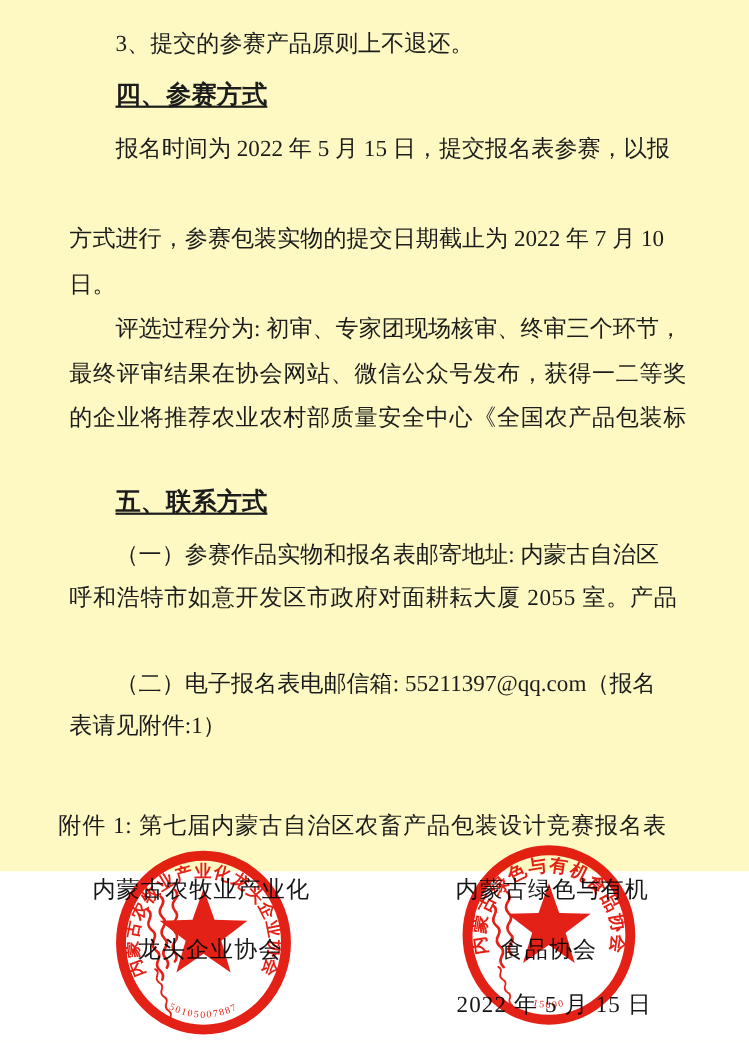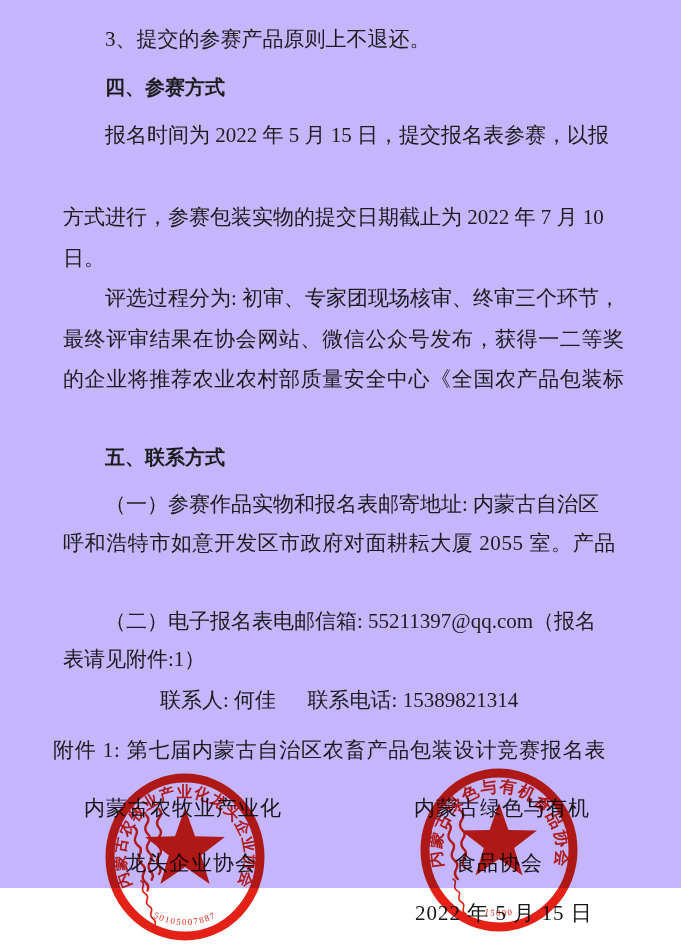--- a/index.html
+++ b/index.html
@@ -1,27 +1,27 @@
 <!DOCTYPE html>
 <html><head>
 <meta charset="utf-8">
 <style>
   html,body{margin:0;padding:0;}
   body{
     width:681px;height:948px;background:#ffffff;
     font-family:"Liberation Serif","DejaVu Serif",serif;
     color:#1c1c1c;overflow:hidden;position:relative;
   }
-  .page{position:absolute;left:0;top:0;width:681px;height:888px;background:#c4b5fd;}
+  .page{position:absolute;left:0;top:0;width:681px;height:792px;background:#fef9c3;}
   .line{
     position:absolute;left:63px;width:558px;
     font-size:21px;line-height:28px;white-space:pre;color:#1c1c1c;
   }
   .indent{text-indent:42px;}
-  .bold{font-weight:700;font-size:20px;}
+  .bold{font-weight:700;font-size:23px;text-decoration:underline;}
   .sp{letter-spacing:.6px;}
   .sig{
     position:absolute;font-size:21px;line-height:26px;white-space:pre;
     color:#161616;letter-spacing:1px;z-index:2;
   }
   .seal{
     position:absolute;z-index:3;mix-blend-mode:multiply;opacity:.97;
   }
   .seal svg{display:block;}
   .seal text{font-family:"Liberation Serif","DejaVu Serif",serif;}
@@ -37,21 +37,20 @@
   <div class="line" style="top:203px">方式进行，参赛包装实物的提交日期截止为 2022 年 7 月 10</div>
   <div class="line" style="top:244px">日。</div>
   <div class="line indent" style="top:284px">评选过程分为: 初审、专家团现场核审、终审三个环节，</div>
   <div class="line sp" style="top:365px">的企业将推荐农业农村部质量安全中心《全国农产品包装标</div>
   <div class="line sp" style="top:325px">最终评审结果在协会网站、微信公众号发布，获得一二等奖</div>
   <div class="line indent" style="top:490px">（一）参赛作品实物和报名表邮寄地址: 内蒙古自治区</div>
   <div class="line indent bold" style="top:443px">五、联系方式</div>
   <div class="line sp" style="top:529px">呼和浩特市如意开发区市政府对面耕耘大厦 2055 室。产品</div>
   <div class="line indent" style="top:607px">（二）电子报名表电邮信箱: 55211397@qq.com（报名</div>
   <div class="line" style="top:645px">表请见附件:1）</div>
-  <div class="line" style="top:686px;left:160px;width:460px">联系人: 何佳      联系电话: 15389821314</div>
   <div class="line" style="top:736px;left:53px;width:590px;letter-spacing:.8px">附件 1: 第七届内蒙古自治区农畜产品包装设计竞赛报名表</div>
 
   <div class="sig" style="left:84px;top:795px">内蒙古农牧业产业化</div>
   <div class="sig" style="left:125px;top:850px">龙头企业协会</div>
   <div class="sig" style="left:414px;top:795px">内蒙古绿色与有机</div>
   <div class="sig" style="left:455px;top:850px">食品协会</div>
   <div class="sig" style="left:415px;top:900px">2022 年 5 月 15 日</div>
 
   <div class="seal" style="left:101px;top:769px">
     <svg width="168" height="174" viewBox="0 0 168 174">

